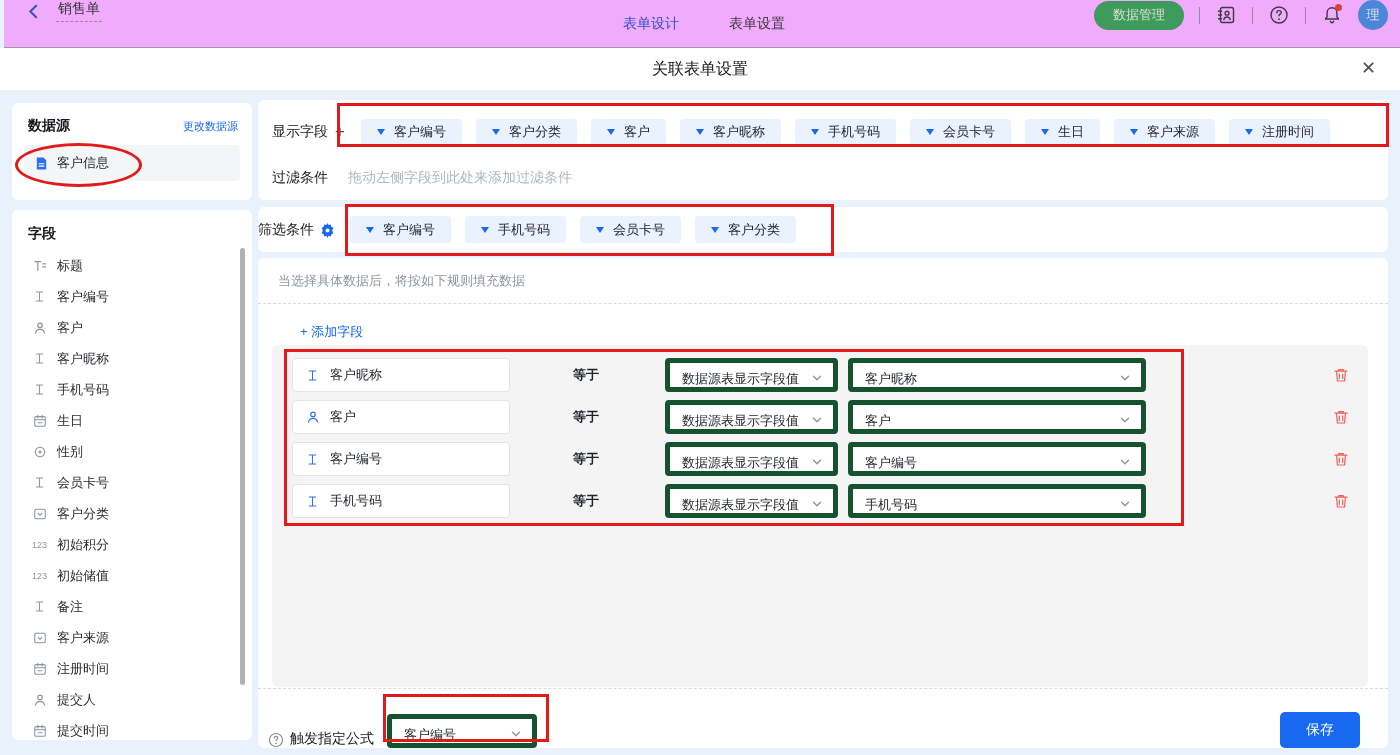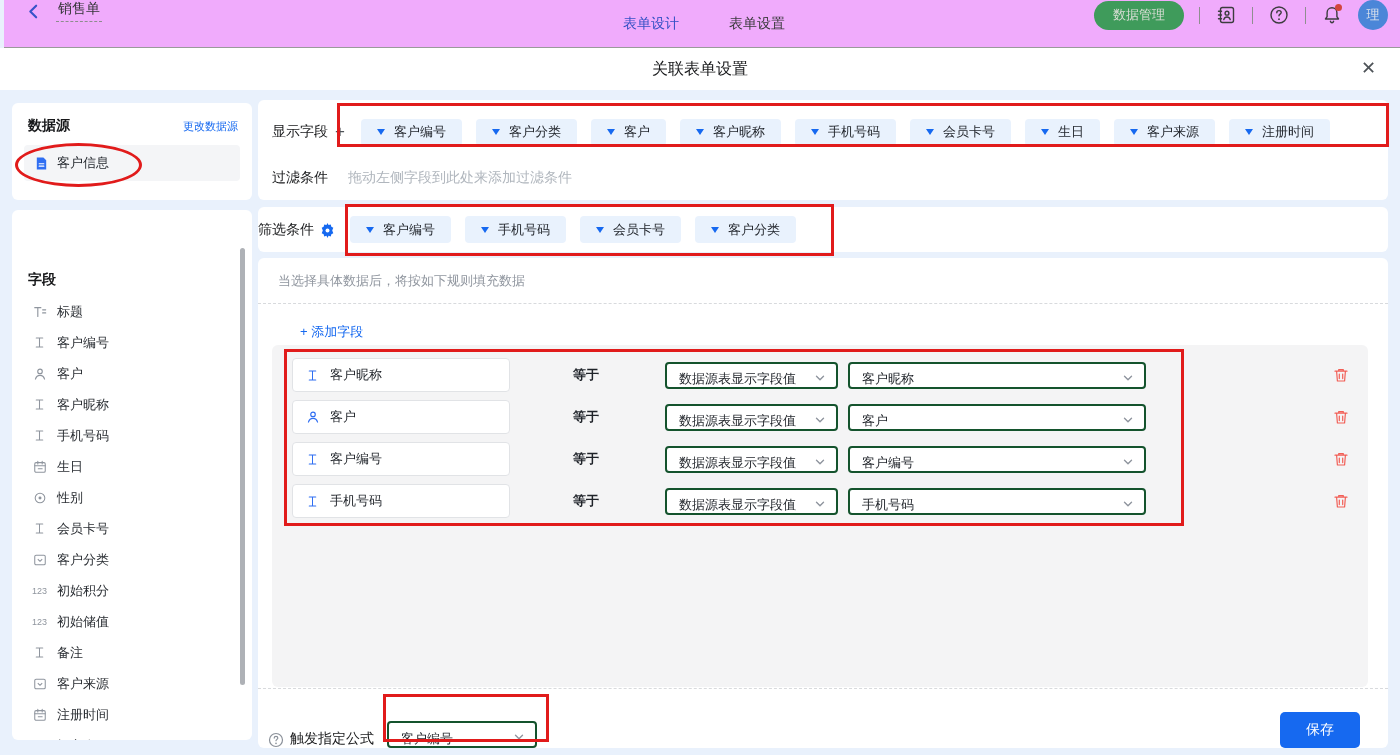--- a/index.html
+++ b/index.html
@@ -39,21 +39,21 @@
 
   
   #ds-card{left:12px;top:13px;width:240px;height:97px;}
   .ds-head{display:flex;align-items:center;justify-content:space-between;padding:14px 14px 10px 16px;}
   .ds-title{font-size:14px;font-weight:bold;color:#17181a;}
   .link{font-size:11px;color:var(--accent);cursor:default;}
   .ds-item{margin:0 12px;height:36px;background:#f4f5f7;border-radius:4px;display:flex;align-items:center;gap:8px;
     padding:0 10px;font-size:13px;color:#1f2329;}
 
   #fields-card{left:12px;top:120px;width:240px;height:530px;overflow:hidden;}
-  .fields-title{font-size:14px;font-weight:bold;color:#17181a;padding:15px 16px 7px 16px;margin-top:46px;}
+  .fields-title{font-size:14px;font-weight:bold;color:#17181a;padding:15px 16px 7px 16px;}
   .field-item{height:31px;display:flex;align-items:center;gap:10px;padding:0 14px 0 20px;font-size:13px;color:#2a2e33;}
   .f-icon{width:15px;height:15px;display:flex;align-items:center;justify-content:center;color:#8f959e;flex:0 0 15px;}
   .num-ic{font-size:9px;color:inherit;letter-spacing:0;}
   .v-scroll{position:absolute;right:7px;top:38px;width:5px;height:437px;border-radius:3px;background:#aeb1b6;}
 
   
   #card-display{left:258px;top:10px;width:1130px;height:64px;display:flex;align-items:center;padding-left:14px;}
   #card-filter{left:258px;top:65px;width:1130px;height:45px;display:flex;align-items:center;padding-left:14px;}
   #card-screen{left:258px;top:117px;width:1130px;height:45px;display:flex;align-items:center;}
   .row-label{font-size:14px;color:#17181a;white-space:nowrap;}
@@ -70,21 +70,21 @@
   #card-rules{left:258px;top:168px;width:1130px;height:490px;}
   .hint{padding:14px 20px 13px 20px;font-size:13px;color:#8f959e;border-bottom:1px dashed #d8dadd;}
   .add-field{padding:19px 0 0 42px;font-size:13px;color:var(--accent);cursor:default;width:130px;}
   .rules-panel{position:absolute;left:14px;top:87px;width:1096px;height:342px;background:#f4f4f5;border-radius:6px;
     padding-top:13px;overflow:hidden;}
   .rule-row{display:flex;align-items:center;height:34px;margin:0 19px 8px 20px;}
   .rule-field{width:218px;height:34px;background:#fff;border:1px solid #e1e3e6;border-radius:4px;
     display:flex;align-items:center;gap:10px;padding:0 12px;font-size:13px;color:#1f2329;}
   .rule-field .f-icon{color:#2f6ef2;}
   .op{margin-left:63px;font-size:13px;font-weight:bold;color:#1f2329;}
-  .dd{height:27px;background:#fff;border:2px solid #14532d;border-radius:4px;display:flex;align-items:center;
+  .dd{height:34px;background:#fff;border:5px solid #14532d;border-radius:4px;display:flex;align-items:center;
     justify-content:space-between;padding:8px 10px 0 12px;font-size:13px;color:#1f2329;cursor:default;}
   .dd-src{width:173px;margin-left:66px;}
   .dd-val{width:298px;margin-left:10px;}
   .trash{margin-left:auto;width:16px;height:16px;color:var(--danger);cursor:default;}
   .rules-footer{position:absolute;left:0;right:0;top:430px;height:60px;border-top:1px dashed #d8dadd;
     display:flex;align-items:flex-end;padding:0 28px 0 10px;}
   .q-ic{width:16px;height:16px;margin-right:6px;color:#8a9099;}
   .trigger-label{font-size:14px;color:#17181a;}
   .dd-trigger{width:150px;margin-left:13px;}
   .save-btn{margin-left:auto;width:80px;height:36px;background:var(--accent);color:#fff;border:none;border-radius:5px;

